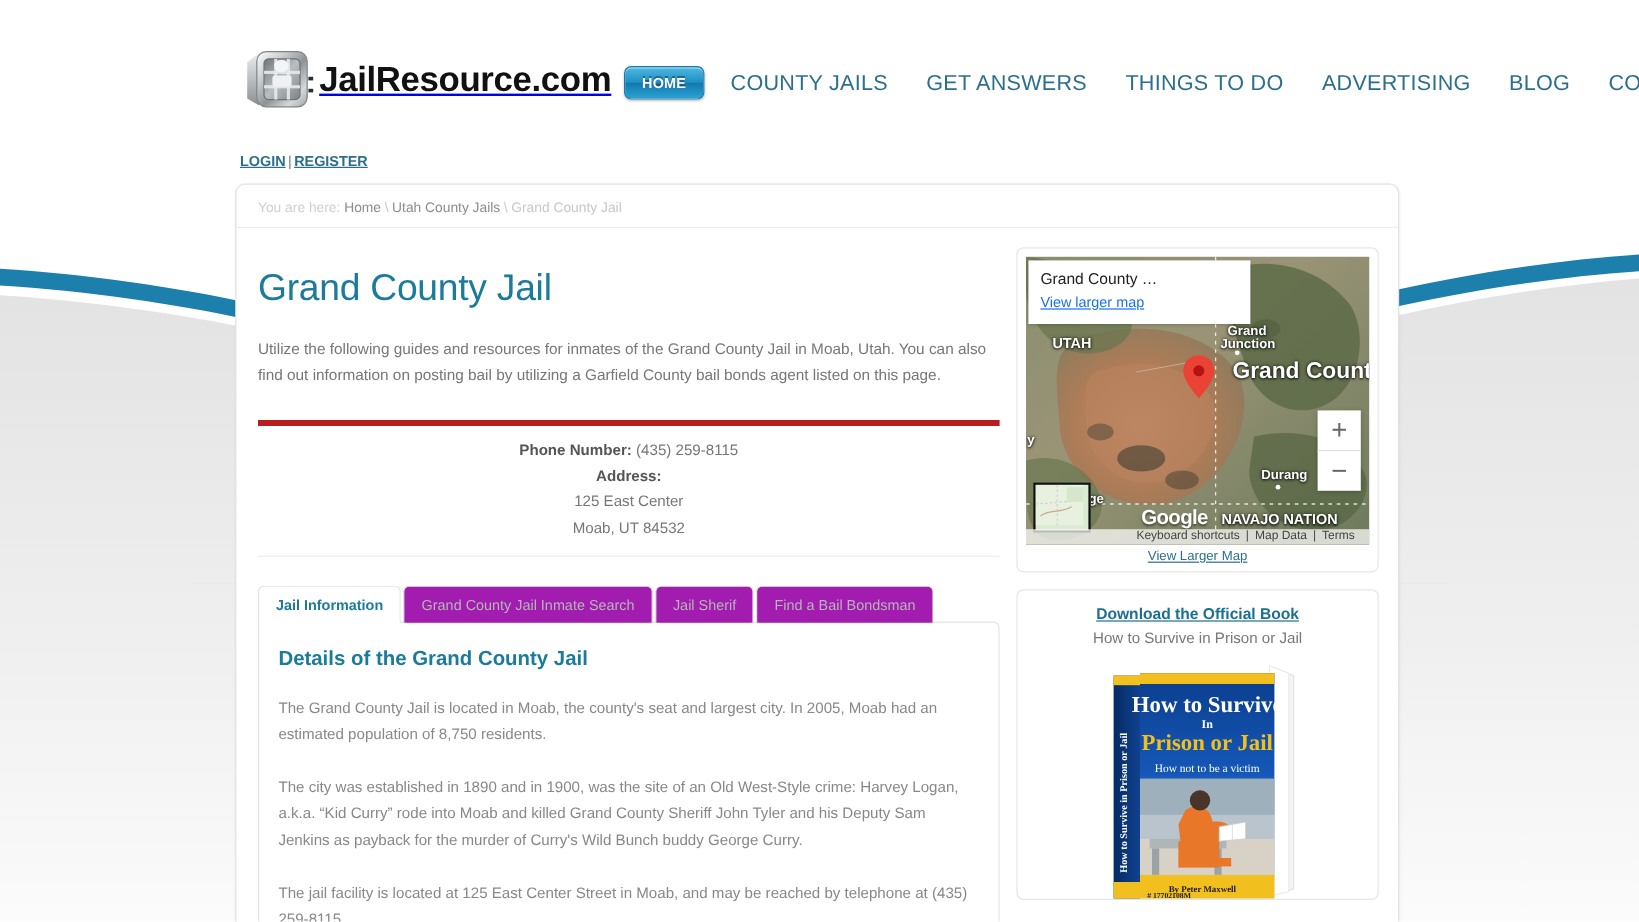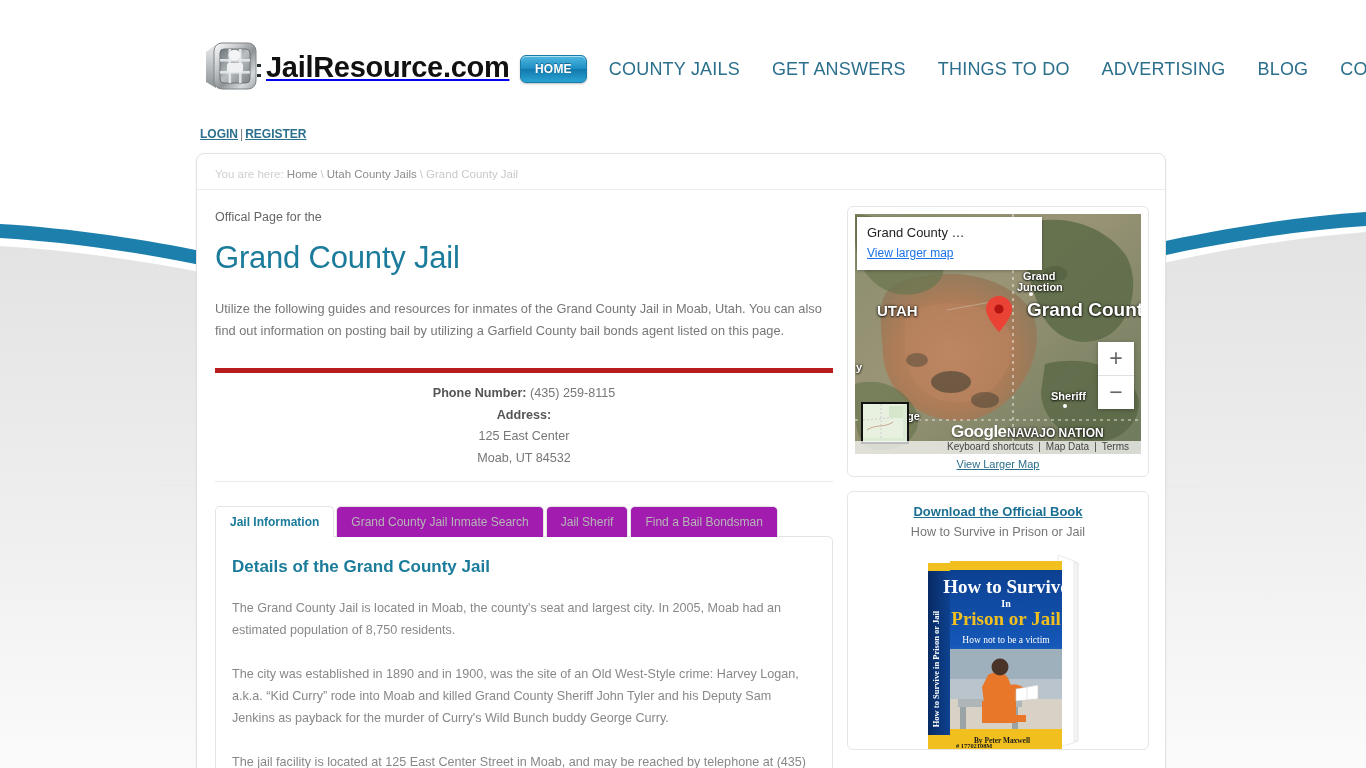--- a/index.html
+++ b/index.html
@@ -204,21 +204,20 @@
 
     <div id="breadcrumb">
       <span class="crumb-pre">You are here:</span>
       <a href="#">Home</a><span class="crumb-sep">\</span><a href="#">Utah County Jails</a><span class="crumb-sep">\</span><span class="crumb-current">Grand County Jail</span>
     </div>
 
     <div id="cols">
 
       <div id="col-main">
 
-        <p class="eyebrow">Offical Page for the</p>
         <h1 id="page-title">Grand County Jail</h1>
         <p class="lede">Utilize the following guides and resources for inmates of the Grand County Jail in Moab, Utah. You can also find out information on posting bail by utilizing a Garfield County bail bonds agent listed on this page.</p>
 
         <div id="contact-block">
           <div class="line">
             <span class="lbl">Phone Number:</span>
             <span>(435) 259-8115</span>
           </div>
           <div class="line">
             <span class="lbl">Address:</span>
@@ -276,26 +275,26 @@
               <ellipse cx="200" cy="60" rx="12" ry="8" fill="#4c5a3c" opacity=".5"></ellipse>
 
               <path d="M158,0 L158,230" stroke="#ffffff" stroke-width="1.1" stroke-dasharray="3,4" opacity=".8" fill="none"></path>
               <path d="M0,206 L286,206" stroke="#ffffff" stroke-width="1.1" stroke-dasharray="3,4" opacity=".8" fill="none"></path>
               <path d="M92,96 L136,88" stroke="#cfcfc0" stroke-width="0.8" opacity=".6" fill="none"></path>
 
               <circle cx="176" cy="80" r="2" fill="#ffffff"></circle>
               <circle cx="210" cy="192" r="2" fill="#ffffff"></circle>
             </svg>
 
-            <div class="map-label" style="left:22px;top:88px;font-size:15px;">UTAH</div>
+            <div class="map-label" style="left:22px;top:65px;font-size:12px;">UTAH</div>
             <div class="map-label" style="left:168px;top:56px;font-size:11px;">Grand</div>
             <div class="map-label" style="left:162px;top:67px;font-size:11px;">Junction</div>
             <div class="map-label" style="left:172px;top:85px;font-size:19px;white-space:nowrap;">Grand County Sherif</div>
-            <div class="map-label" style="left:196px;top:176px;font-size:11px;">Sheriff</div>
-            <div class="map-label" style="left:152px;top:212px;font-size:12px;">NAVAJO NATION</div>
+            <div class="map-label" style="left:196px;top:176px;font-size:11px;">Durang</div>
+            <div class="map-label" style="left:163px;top:212px;font-size:12px;">NAVAJO NATION</div>
             <div class="map-label" style="left:1px;top:147px;font-size:11px;">y</div>
             <div class="map-label" style="left:52px;top:196px;font-size:11px;">ge</div>
 
             <svg id="map-pin" viewBox="0 0 26 36">
               <path d="M13,0 C5.8,0 0,5.8 0,13 C0,22 13,36 13,36 C13,36 26,22 26,13 C26,5.8 20.2,0 13,0 Z" fill="#ea4335"></path>
               <circle cx="13" cy="13" r="4.6" fill="#b31412"></circle>
             </svg>
 
             <div id="map-info-card">
               <div id="map-info-title">Grand County …</div>

